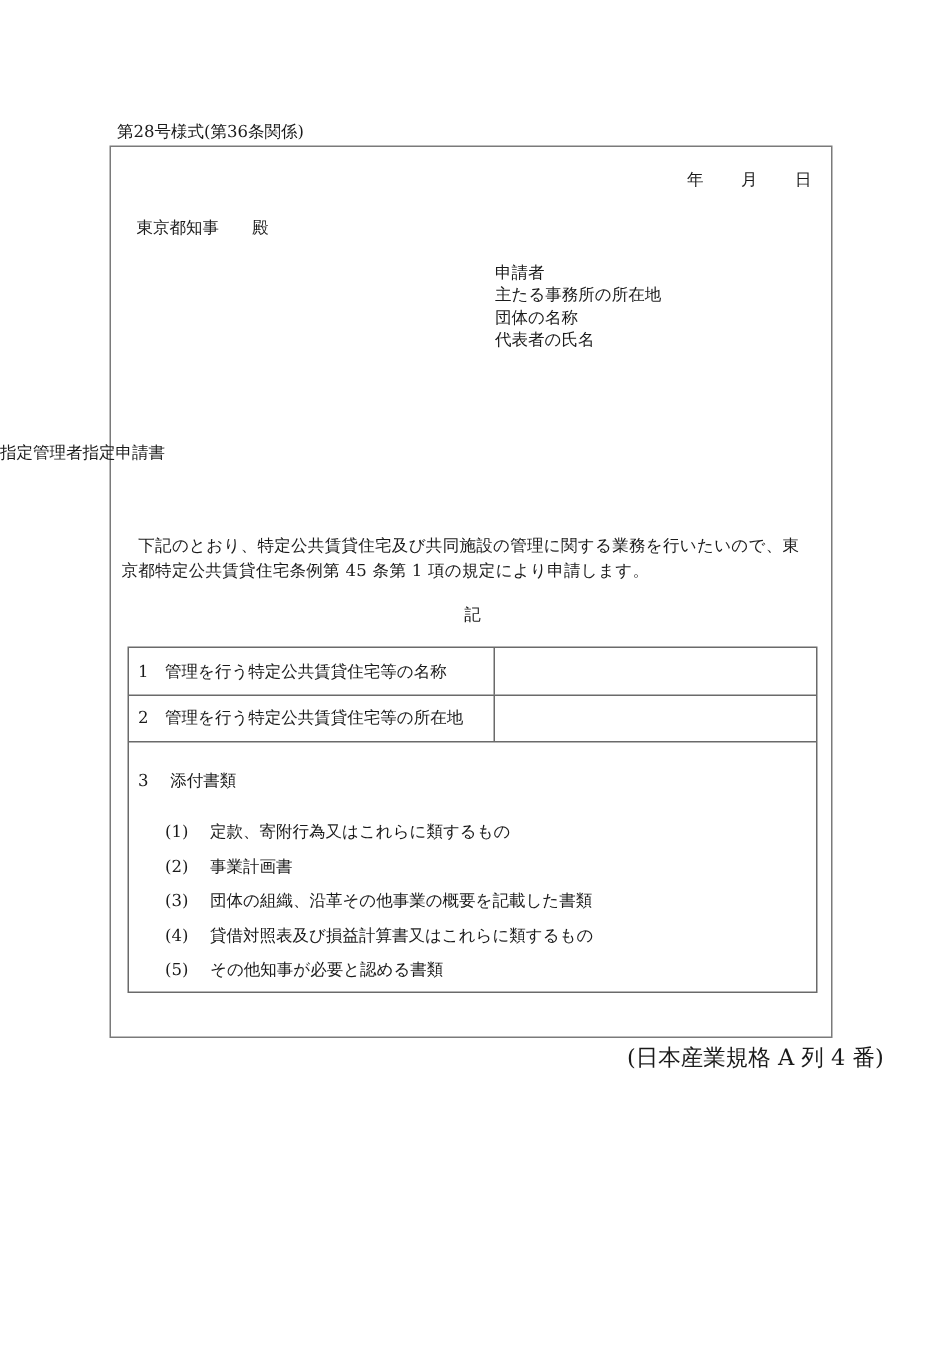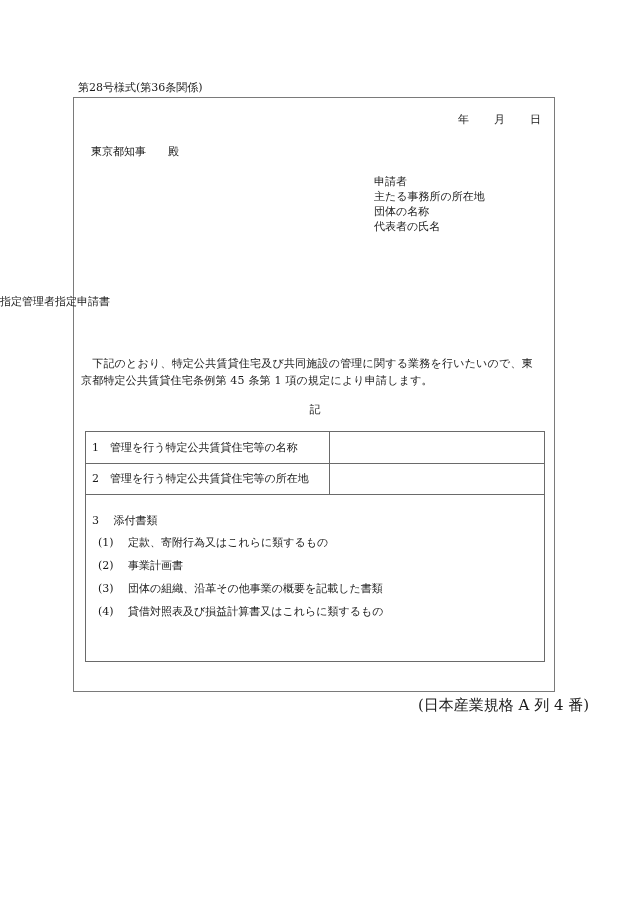--- a/index.html
+++ b/index.html
@@ -30,21 +30,21 @@
 
     .date-row { top: 114px; left: 458px; font-size: 11px; }
     .date-row span { display: inline-block; }
     .date-year { width: 36px; }
     .date-month { width: 36px; }
 
     .addressee { left: 91px; top: 146px; font-size: 11px; }
     .addressee .honorific { margin-left: 22px; }
 
     .applicant-block { left: 330px; top: 174px; font-size: 11px; line-height: 15px; }
-    .applicant-block div { line-height: 15px; height: 15px; margin-left: 44px; }
+    .applicant-block div { line-height: 15px; height: 15px; }
 
     .doc-title { left: 0; width: 630px; text-align: left; top: 296px; font-size: 11px; }
 
     .body-text {
       position: absolute;
       left: 81px; top: 355px;
       width: 470px;
       font-size: 11px;
       line-height: 17px;
       white-space: normal;
@@ -81,21 +81,21 @@
     .row .value-cell {
       position: absolute; left: 244px; right: 0; top: 0; bottom: 0;
     }
     .num { display: inline-block; width: 18px; }
 
     .attachments {
       position: absolute;
       left: 0; right: 0; top: 63px; bottom: 0;
     }
     .attach-title { position: absolute; left: 6px; top: 18px; font-size: 11px; }
-    .attach-list { position: absolute; left: 12px; top: 40px; margin: 0; padding: 0; list-style: none; }
+    .attach-list { position: absolute; left: 12px; top: 40px; margin: 12px; padding: 0; list-style: none; }
     .attach-list li { height: 23px; line-height: 16px; font-size: 11px; white-space: nowrap; }
     .attach-list .idx { display: inline-block; width: 30px; }
 
     .footer-note { left: 418px; top: 698px; font-size: 15px; }
   </style>
 </head>
 <body>
 
 <div class="abs form-number">第28号様式(第36条関係)</div>
 
@@ -143,17 +143,18 @@
   <div class="attachments">
     <div class="attach-title">
       <span class="num">3</span>
       <span>添付書類</span>
     </div>
     <ul class="attach-list">
       <li><span class="idx">(1)</span><span>定款、寄附行為又はこれらに類するもの</span></li>
       <li><span class="idx">(2)</span><span>事業計画書</span></li>
       <li><span class="idx">(3)</span><span>団体の組織、沿革その他事業の概要を記載した書類</span></li>
       <li><span class="idx">(4)</span><span>貸借対照表及び損益計算書又はこれらに類するもの</span></li>
+      <li><span class="idx">(5)</span><span>その他知事が必要と認める書類</span></li>
     </ul>
   </div>
 </div>
 
 <div class="abs footer-note">(日本産業規格 A 列 4 番)</div>
 
 </body></html>

